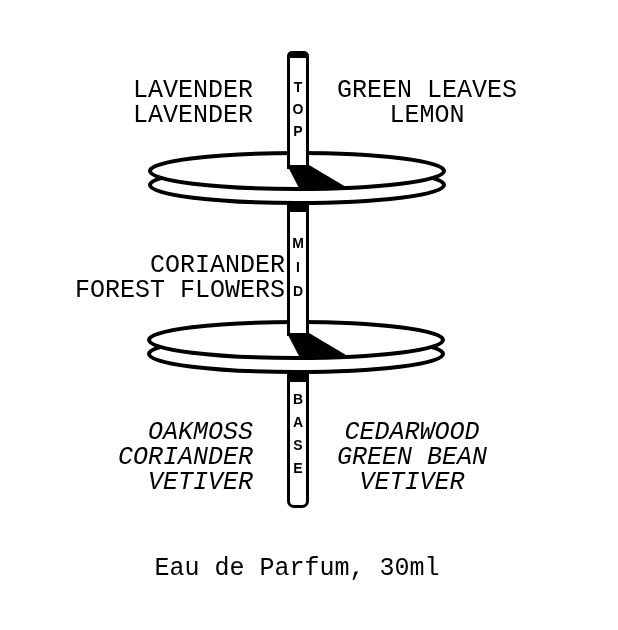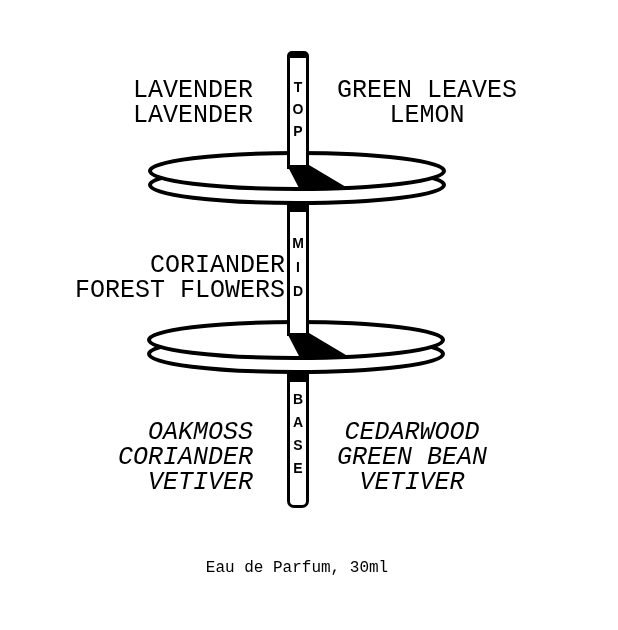--- a/index.html
+++ b/index.html
@@ -10,21 +10,21 @@
   }
   
   .notes{position:absolute;font-size:25px;line-height:25px;white-space:nowrap;}
   .notes.left{left:0;width:253px;text-align:right;}
   .notes.right{left:337px;text-align:center;}
   .tier-top{top:78px;}
   .tier-mid{top:253px;margin-left:32px;}
   .tier-base{top:420px;font-style:italic;}
   .caption{
     position:absolute;top:556px;left:5px;width:584px;text-align:center;
-    font-size:16px;line-height:25px;
+    font-size:25px;line-height:25px;
   }
   
   .svg-layer{position:absolute;left:0;top:0;}
   .discs{z-index:0;}
   .shadows{z-index:2;}
   
   .pole{
     position:absolute;left:287px;width:22px;box-sizing:border-box;
     background:#fff;border:3px solid #000;z-index:1;
   }

